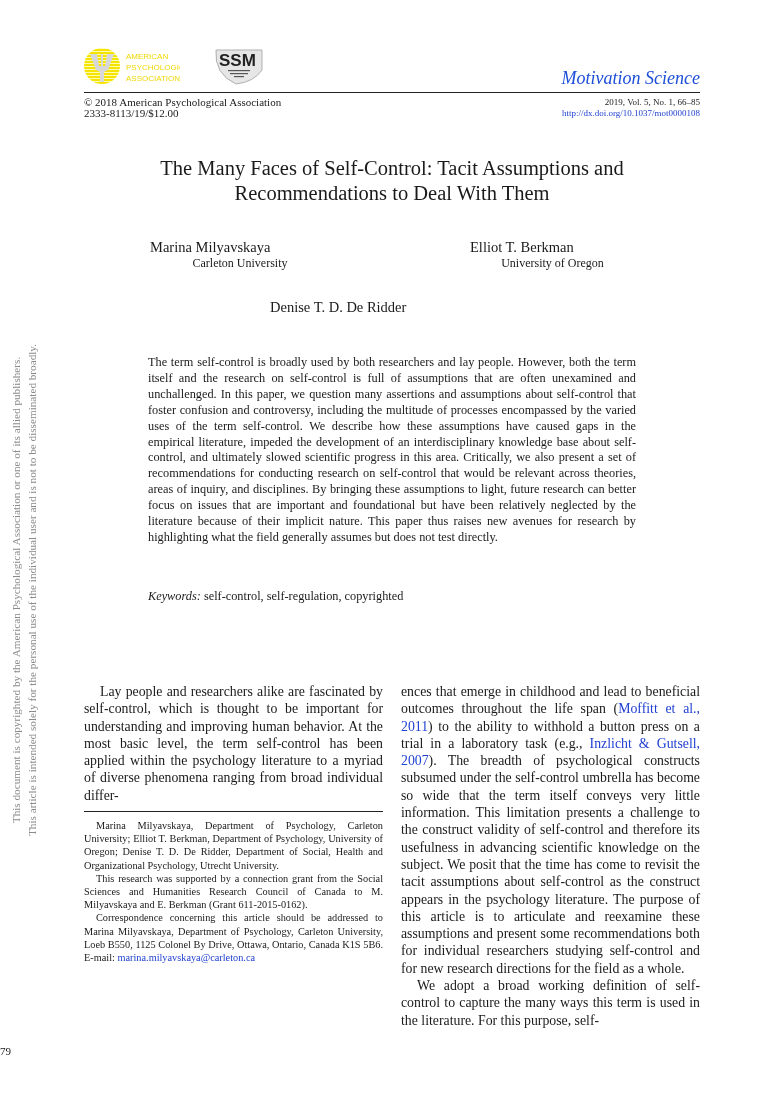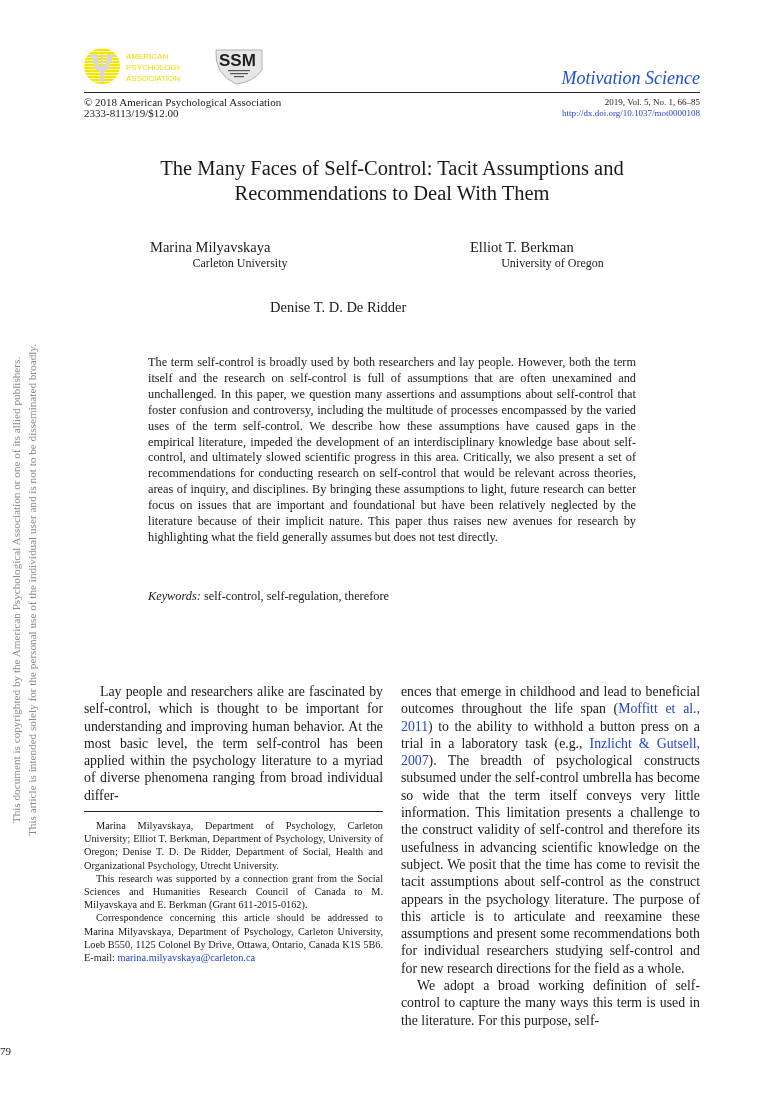--- a/index.html
+++ b/index.html
@@ -111,21 +111,21 @@
   <div class="author">Elliot T. Berkman</div>
   <div class="affil">University of Oregon</div>
 </div>
 <div id="author3" class="abs">
   <div class="author">Denise T. D. De Ridder</div>
 </div>
 
 <div id="abstract" class="abs">The term self-control is broadly used by both researchers and lay people. However, both the term itself and the research on self-control is full of assumptions that are often unexamined and unchallenged. In this paper, we question many assertions and assump­tions about self-control that foster confusion and controversy, including the multitude of processes encompassed by the varied uses of the term self-control. We describe how these assumptions have caused gaps in the empirical literature, impeded the develop­ment of an interdisciplinary knowledge base about self-control, and ultimately slowed scientific progress in this area. Critically, we also present a set of recommendations for conducting research on self-control that would be relevant across theories, areas of inquiry, and disciplines. By bringing these assumptions to light, future research can better focus on issues that are important and foundational but have been relatively neglected by the literature because of their implicit nature. This paper thus raises new avenues for research by highlighting what the field generally assumes but does not test directly.</div>
 <div id="keywords" class="abs">
   <em>Keywords:</em>
-  <span>self-control, self-regulation, therefore</span>
+  <span>self-control, self-regulation, copyrighted</span>
 </div>
 
 <div id="col-left" class="abs col">
   <p class="indent">Lay people and researchers alike are fasci­nated by self-control, which is thought to be important for understanding and improving hu­man behavior. At the most basic level, the term self-control has been applied within the psy­chology literature to a myriad of diverse phe­nomena ranging from broad individual differ-</p>
 </div>
 
 <div id="col-right" class="abs col">
   <p><span>ences that emerge in childhood and lead to beneficial outcomes throughout the life span (</span><a class="link" href="#">Moffitt et al., 2011</a><span>) to the ability to withhold a button press on a trial in a laboratory task (e.g., </span><a class="link" href="#">Inzlicht &amp; Gutsell, 2007</a><span>). The breadth of psy­chological constructs subsumed under the self-control umbrella has become so wide that the term itself conveys very little information. This limitation presents a challenge to the construct validity of self-control and therefore its useful­ness in advancing scientific knowledge on the subject. We posit that the time has come to revisit the tacit assumptions about self-control as the construct appears in the psychology lit­erature. The purpose of this article is to articu­late and reexamine these assumptions and pres­ent some recommendations both for individual researchers studying self-control and for new research directions for the field as a whole.</span></p>
   <p class="indent">We adopt a broad working definition of self-control to capture the many ways this term is used in the literature. For this purpose, self-</p>
 </div>

